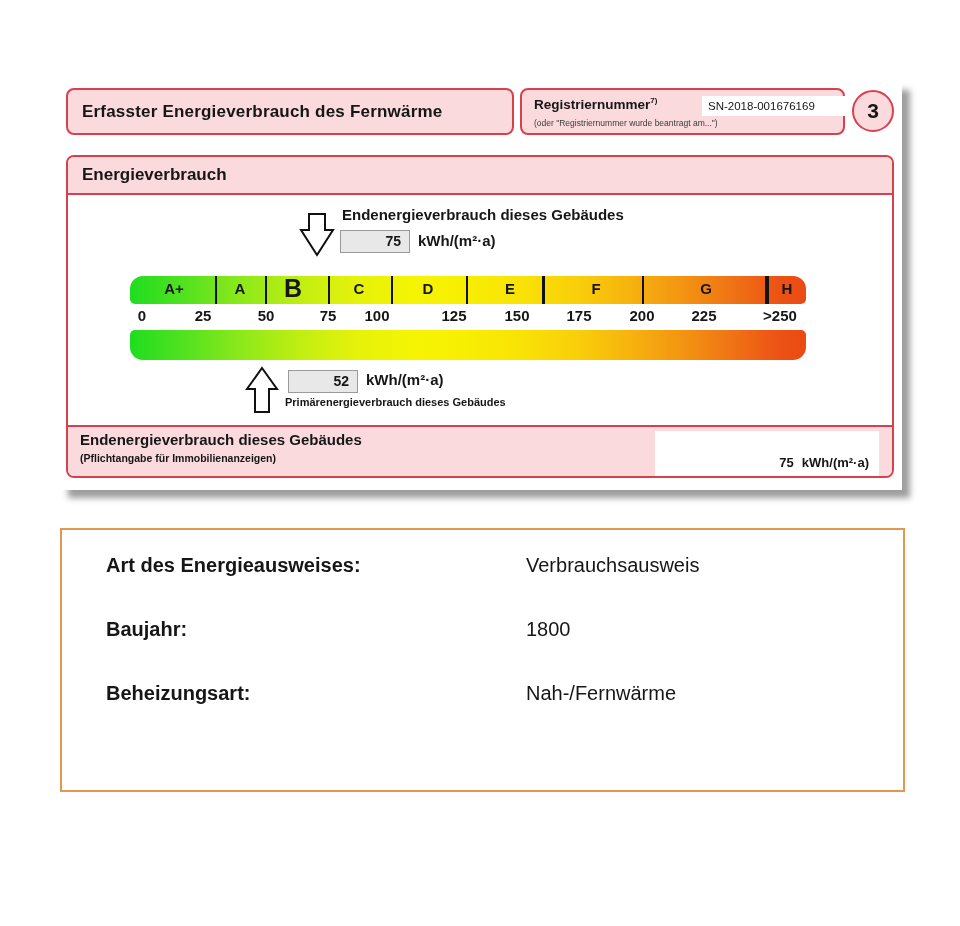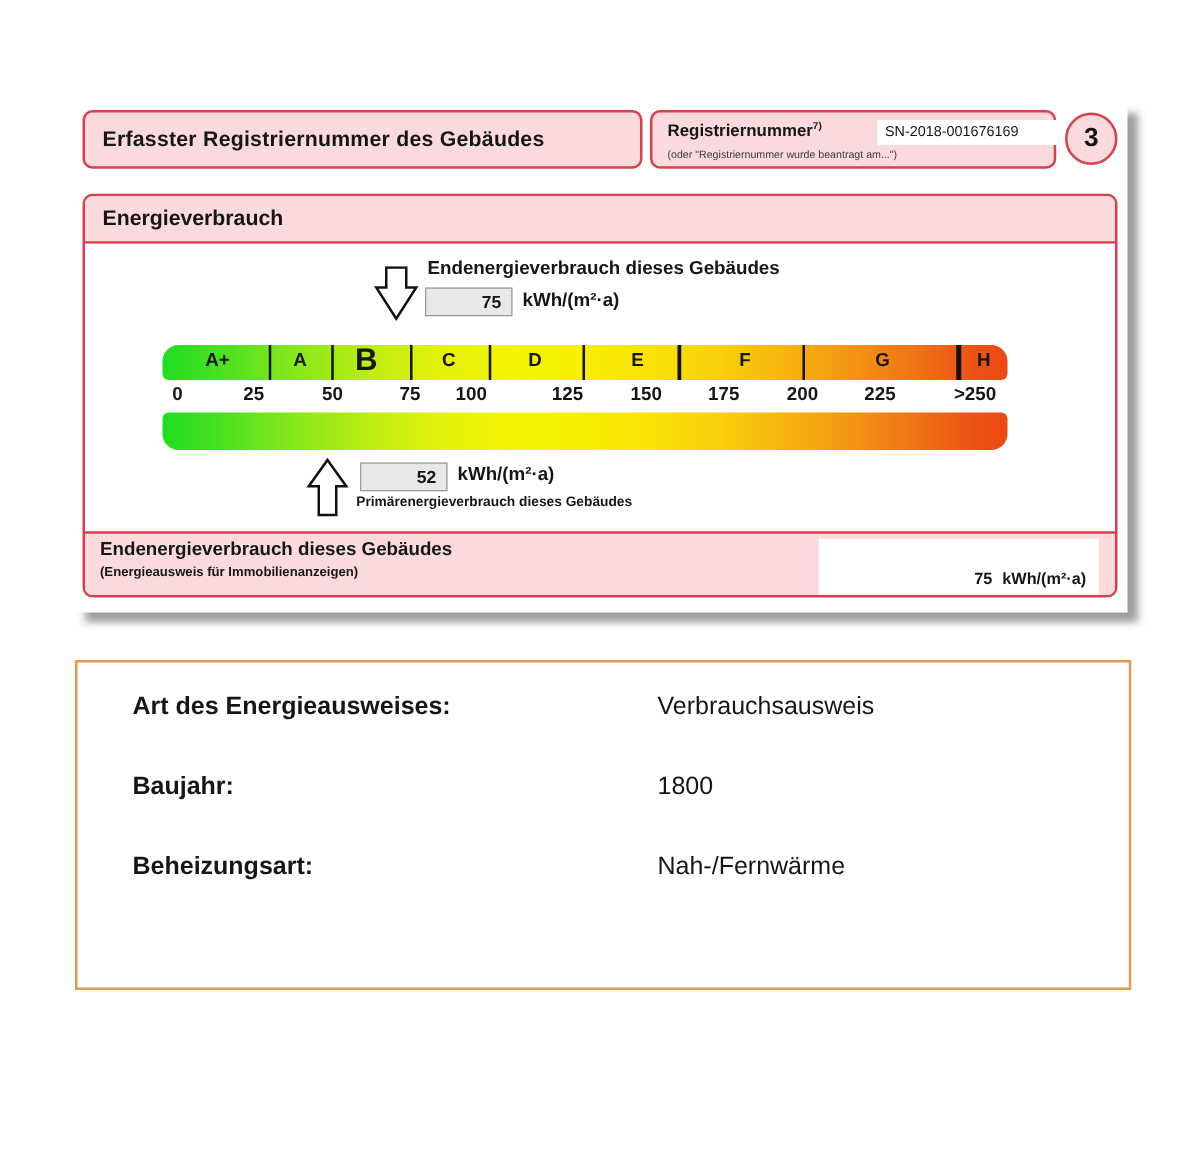--- a/index.html
+++ b/index.html
@@ -84,21 +84,21 @@
   .detail-value { font-size:20px; }
 
   svg { display:block; }
 </style>
 </head>
 <body>
 
 <div class="cert-card">
 
   <div class="pinkbox cert-title-box">
-    <span>Erfasster Registriernummer des Gebäudes</span>
+    <span>Erfasster Energieverbrauch des Fernwärme</span>
   </div>
 
   <div class="pinkbox reg-box">
     <div class="reg-line1">
       <span>Registriernummer</span><sup>7)</sup>
     </div>
     <div class="reg-value-field">SN-2018-001676169</div>
     <div class="reg-hint">(oder "Registriernummer wurde beantragt am...")</div>
   </div>
 
@@ -163,21 +163,21 @@
           <polygon points="17,2 32,23 24,23 24,46 10,46 10,23 2,23" fill="#ffffff" stroke="#111111" stroke-width="2" stroke-linejoin="miter"></polygon>
         </svg>
       </div>
       <div class="value-box pri-value">52</div>
       <div class="pri-unit">kWh/(m²·a)</div>
       <div class="pri-label">Primärenergieverbrauch dieses Gebäudes</div>
     </div>
 
     <div class="main-footer">
       <div class="foot-label">Endenergieverbrauch dieses Gebäudes</div>
-      <div class="foot-note">(Energieausweis für Immobilienanzeigen)</div>
+      <div class="foot-note">(Pflichtangabe für Immobilienanzeigen)</div>
       <div class="foot-value-box">
         <span class="v">75</span>
         <span>kWh/(m²·a)</span>
       </div>
     </div>
   </div>
 </div>
 
 <div class="details-card">
   <div class="detail-row">

